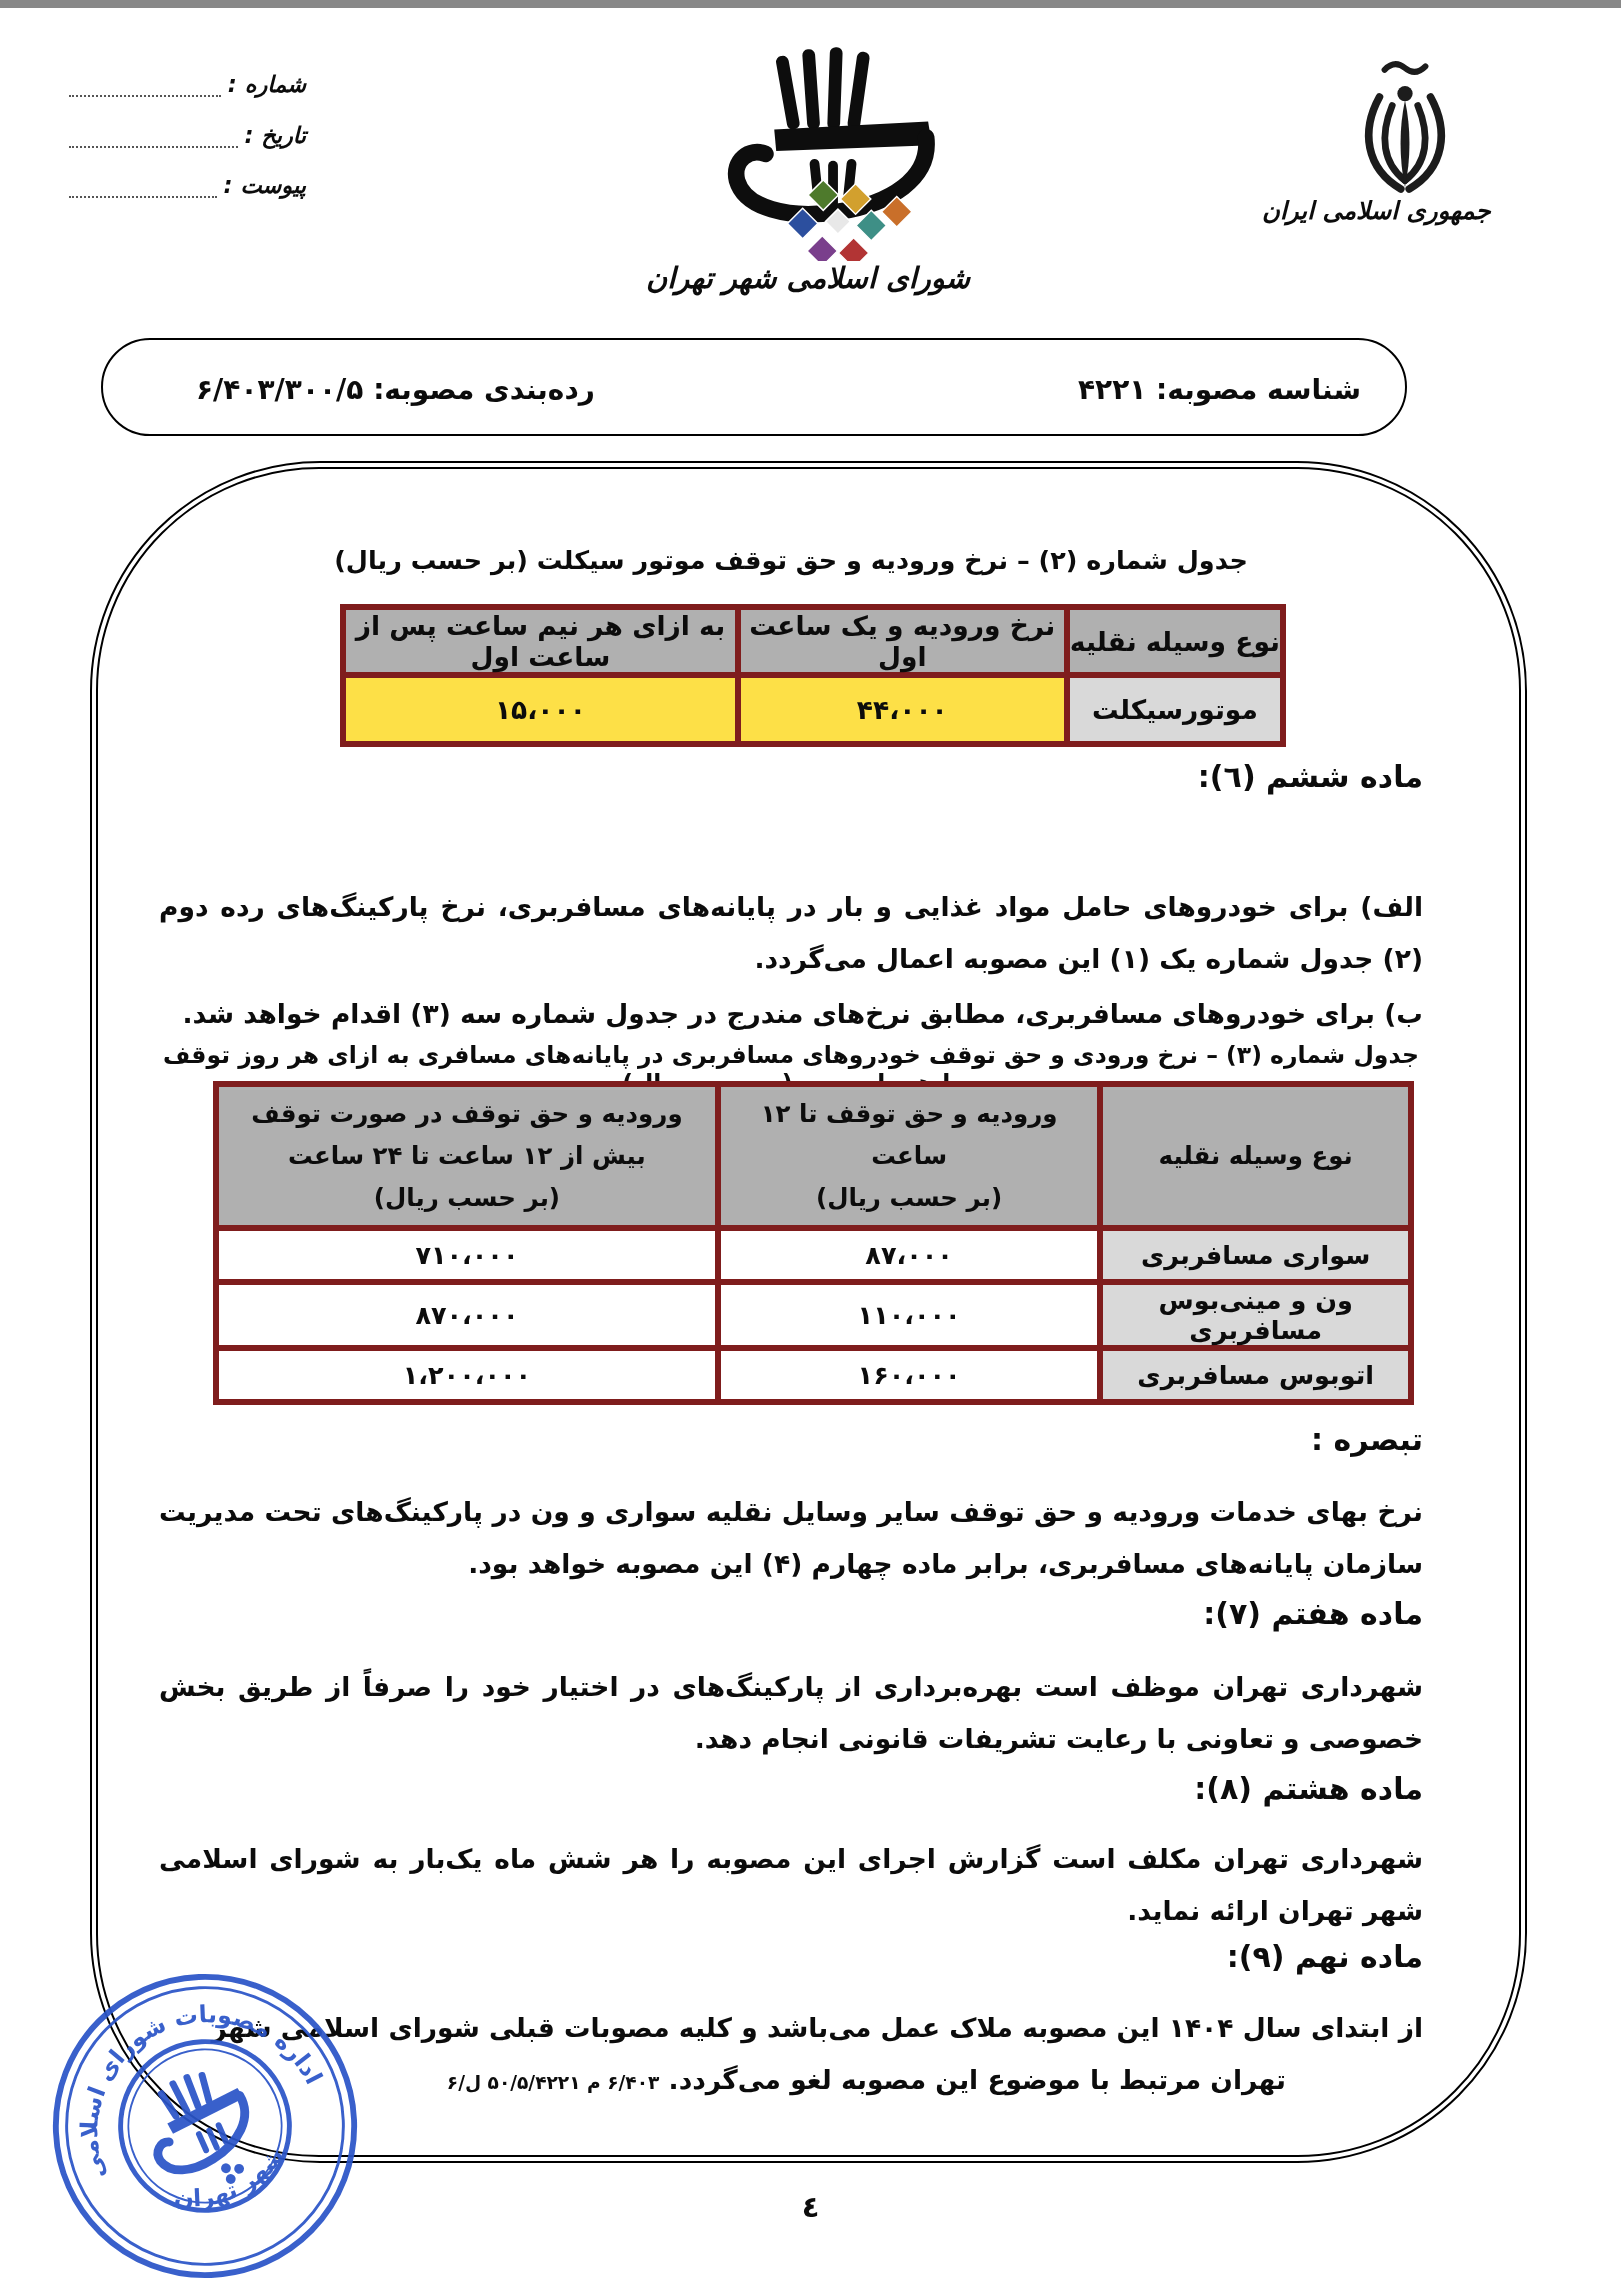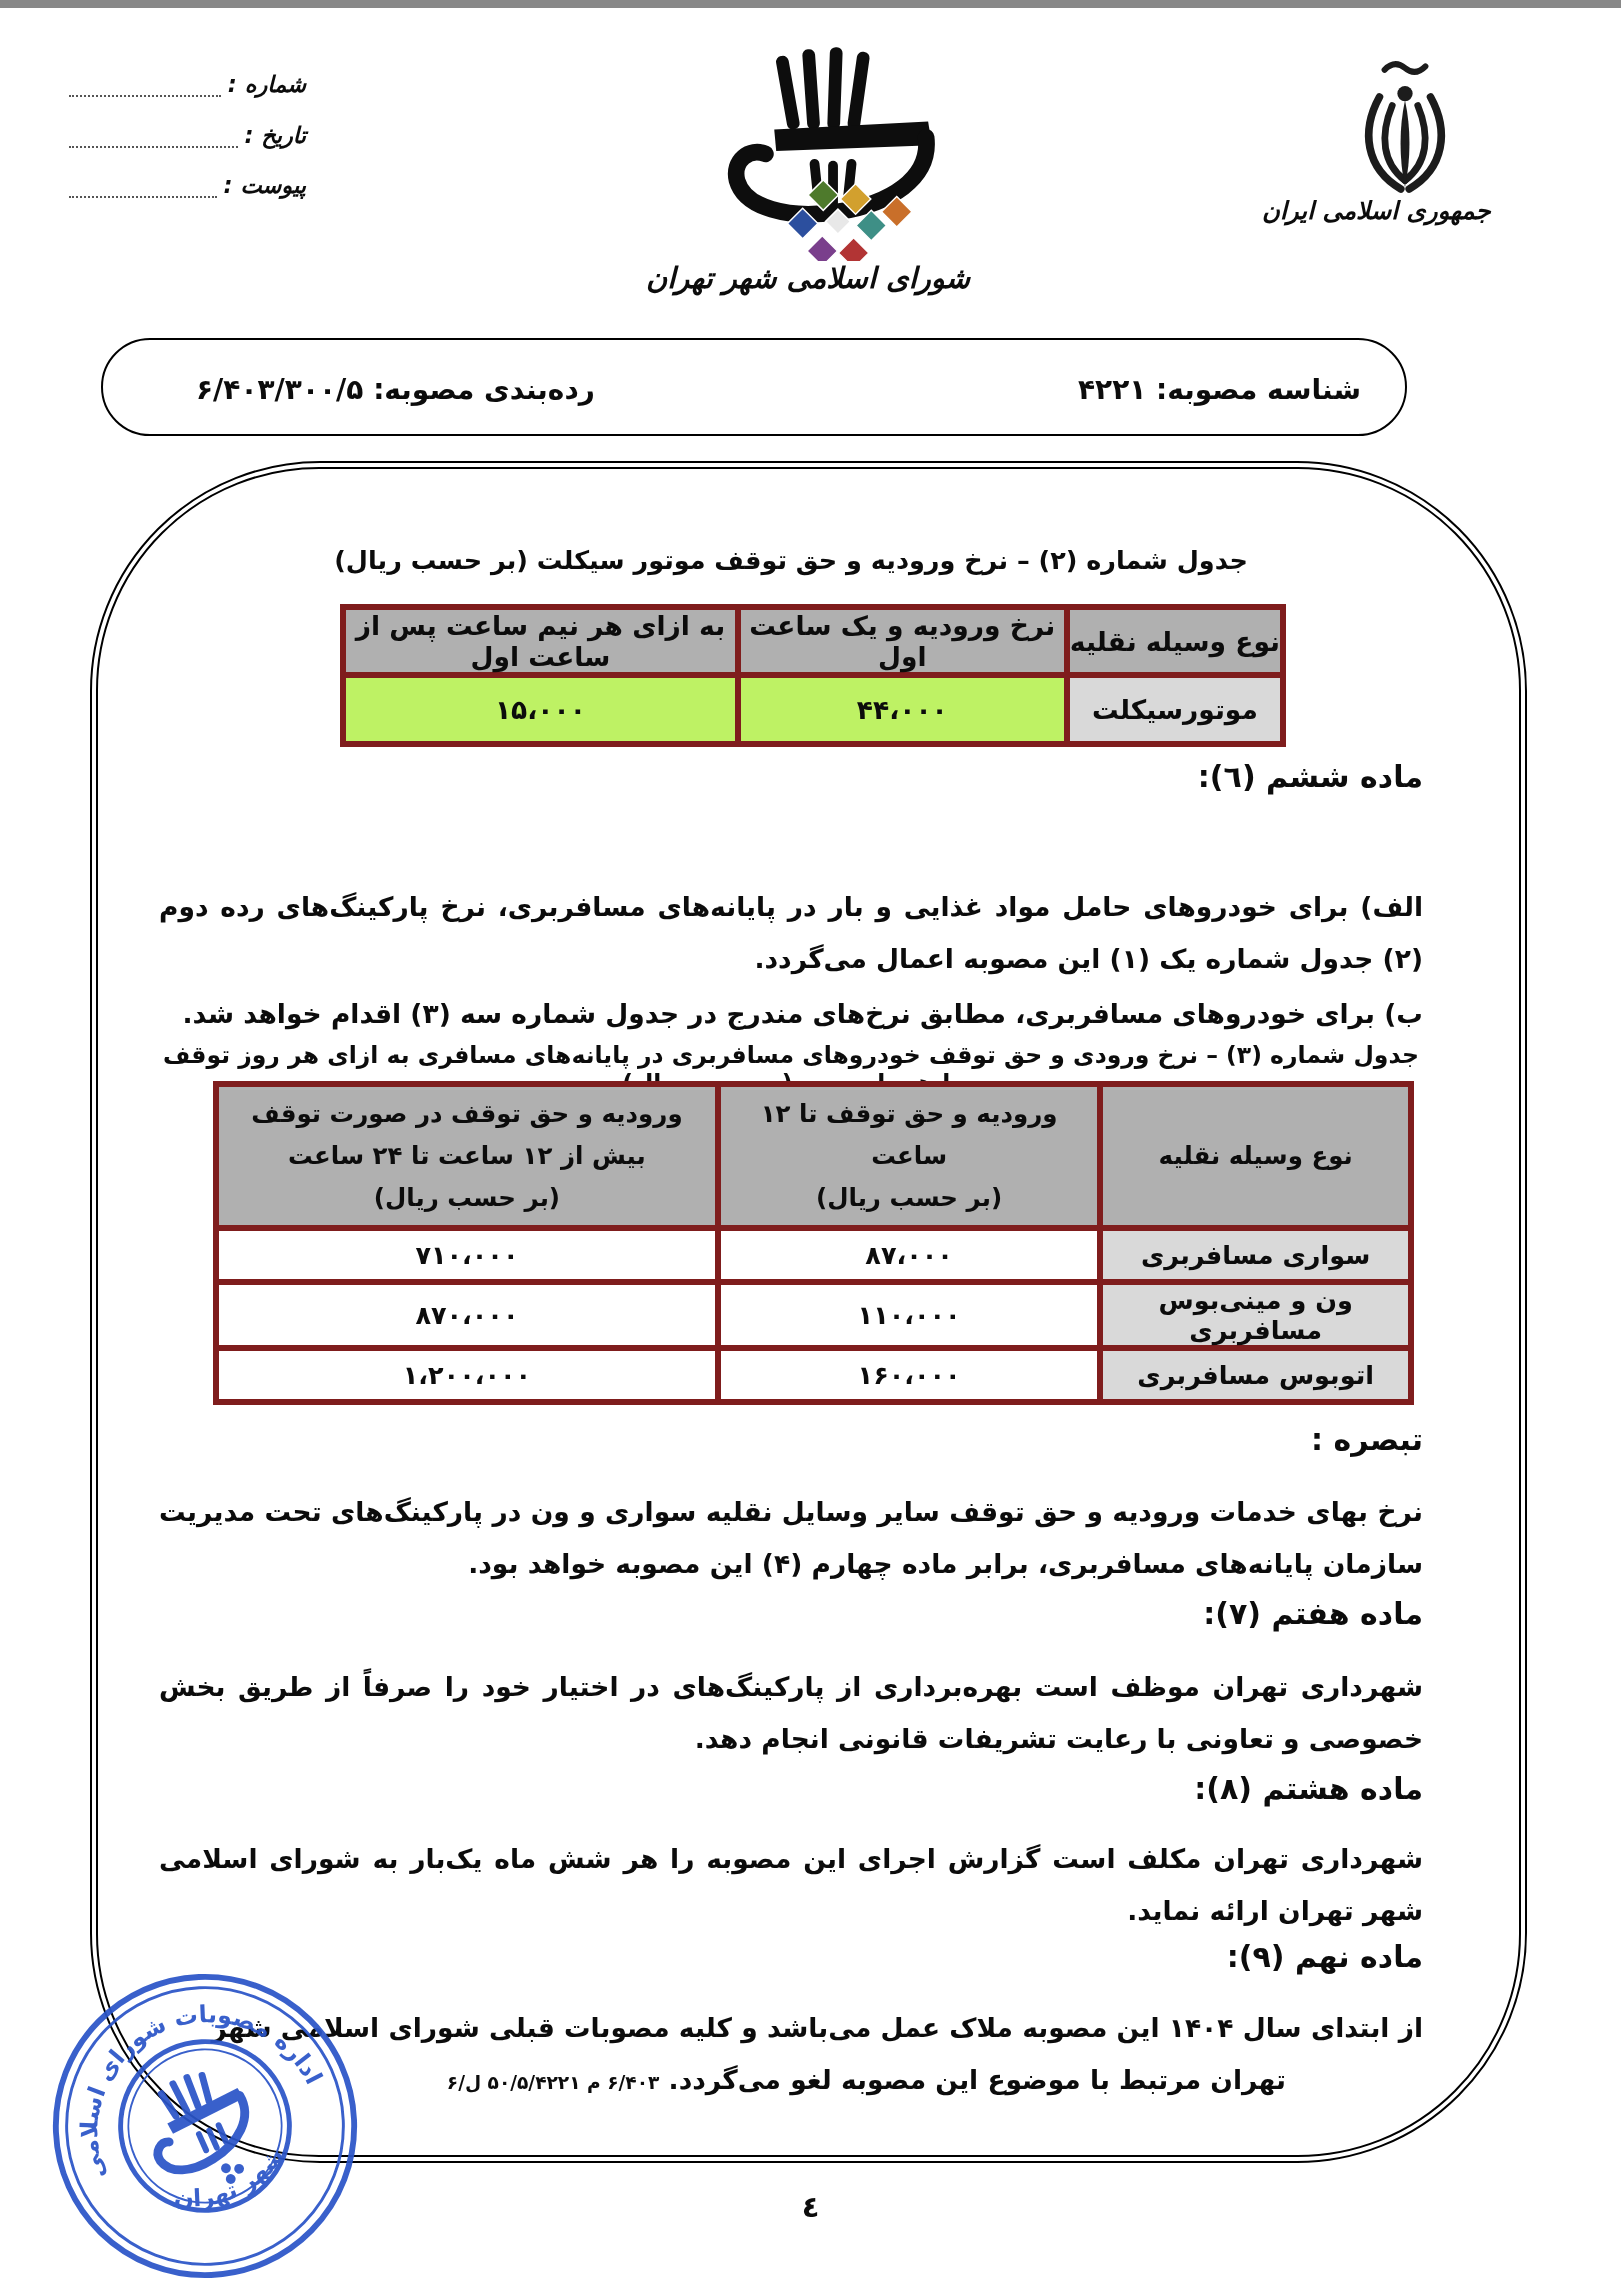--- a/index.html
+++ b/index.html
@@ -33,21 +33,21 @@
   .box-content { position:absolute; left:67px; top:0; width:1264px; height:100%; }
 
   .caption { position:absolute; width:100%; text-align:center; font-weight:bold; }
   .t2-caption { top:82px; font-size:25.5px; }
   .t3-caption { top:578px; font-size:23.5px; }
 
   table { border-collapse:collapse; table-layout:fixed; position:absolute; direction:rtl; }
   th, td { border:6px solid #7f1d1d; font-weight:bold; text-align:center; vertical-align:middle; }
   .tbl2 { top:141px; left:181px; width:946px; font-size:26.5px; }
   .tbl2 th { background:#b0b0b0; height:63px; border-bottom:2.9px solid #000; }
-  .tbl2 td { height:69px; background:#bef264; }
+  .tbl2 td { height:69px; background:#fde047; }
   .tbl3 { top:618px; left:54px; width:1201px; font-size:25.5px; }
   .tbl3 th { background:#b0b0b0; height:144px; border-bottom:2.9px solid #000; font-size:24.5px; line-height:42px; }
   .tbl3 td { height:54px; background:#fff; }
   table { border:2.9px solid #000; }
   .veh-cell { background:#d9d9d9 !important; }
   .preline { white-space:pre-line; }
 
   .art-heading { position:absolute; right:0; font-size:30px; font-weight:900; }
   .para { position:absolute; right:0; width:100%; font-size:26.5px; font-weight:bold;
           line-height:52px; text-align:justify; }

